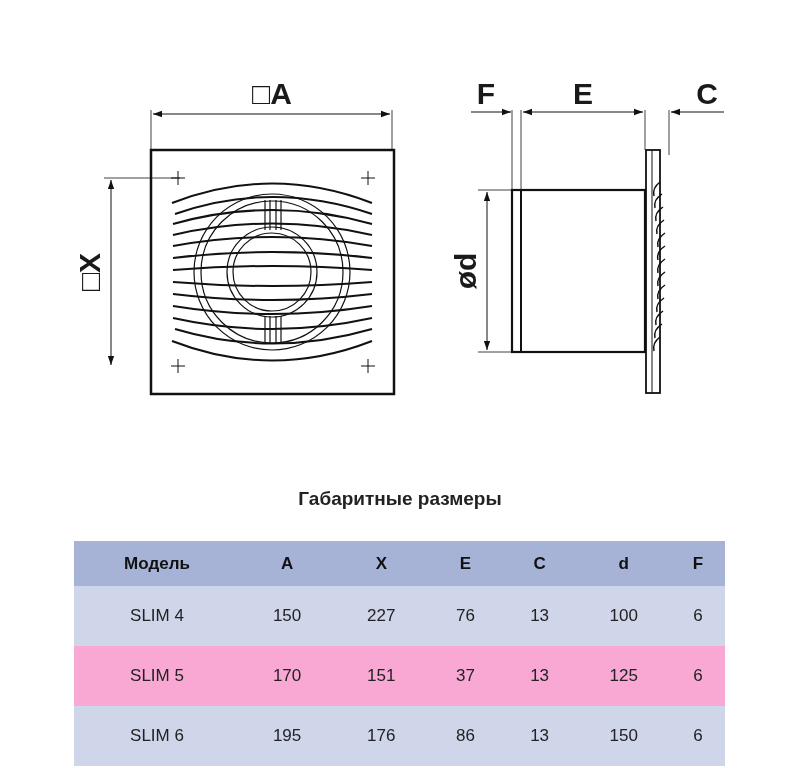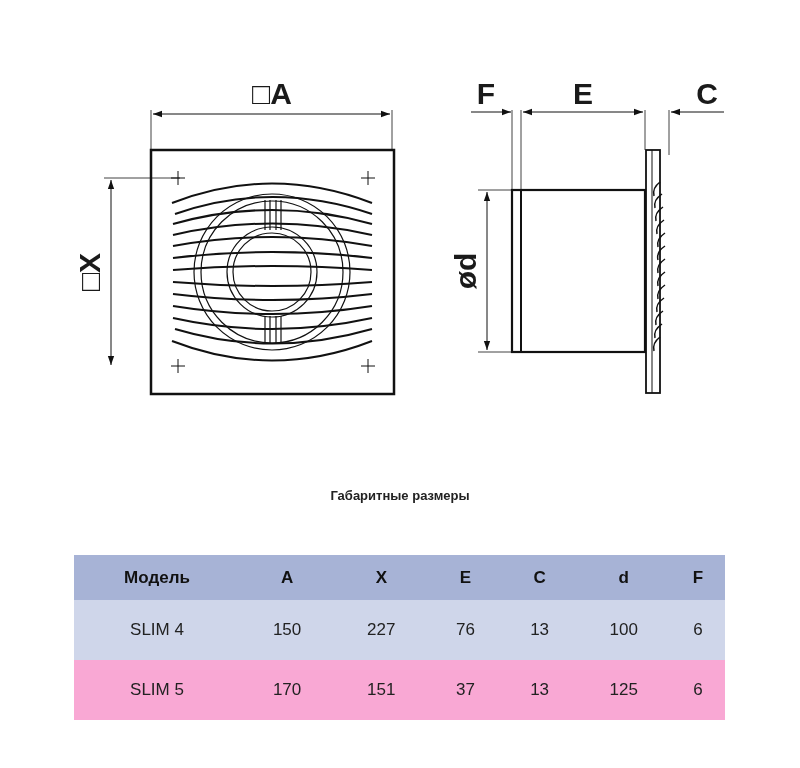--- a/index.html
+++ b/index.html
@@ -1,20 +1,20 @@
 <!DOCTYPE html>
 <html><head>
 <meta charset="utf-8">
 <style>
   html,body{margin:0;padding:0;background:#ffffff;}
   body{width:800px;height:768px;position:relative;overflow:hidden;font-family:"Liberation Sans",sans-serif;color:#1a1a1a;}
   #drawing{position:absolute;left:0;top:0;width:800px;height:470px;}
   .dimlabel{font-family:"Liberation Sans",sans-serif;font-weight:bold;font-size:30px;fill:#1a1a1a;}
-  .title{position:absolute;left:0;top:488px;width:800px;text-align:center;font-size:13px;font-weight:bold;color:#222;}
-  table{position:absolute;left:74px;top:555px;width:651px;border-collapse:collapse;font-size:17px;}
+  .title{position:absolute;left:0;top:488px;width:800px;text-align:center;font-size:19px;font-weight:bold;color:#222;}
+  table{position:absolute;left:74px;top:541px;width:651px;border-collapse:collapse;font-size:17px;}
   th{background:#a7b3d6;height:45px;font-weight:bold;color:#111;text-align:center;padding:0;}
   td{height:44px;text-align:center;padding:8px;color:#222;}
   tr.shaded td{background:#cfd6ea;}
   tr.plain td{background:#f9a8d4;}
   th:first-child,td:first-child{width:150px;}
 </style>
 </head>
 <body>
 
 <svg id="drawing" viewBox="0 0 800 470" xmlns="http://www.w3.org/2000/svg">
@@ -157,14 +157,23 @@
     </tr>
     <tr class="plain">
       <td>SLIM 5</td>
       <td>170</td>
       <td>151</td>
       <td>37</td>
       <td>13</td>
       <td>125</td>
       <td>6</td>
     </tr>
+    <tr class="shaded">
+      <td>SLIM 6</td>
+      <td>195</td>
+      <td>176</td>
+      <td>86</td>
+      <td>13</td>
+      <td>150</td>
+      <td>6</td>
+    </tr>
   </tbody>
 </table>
 
 </body></html>

